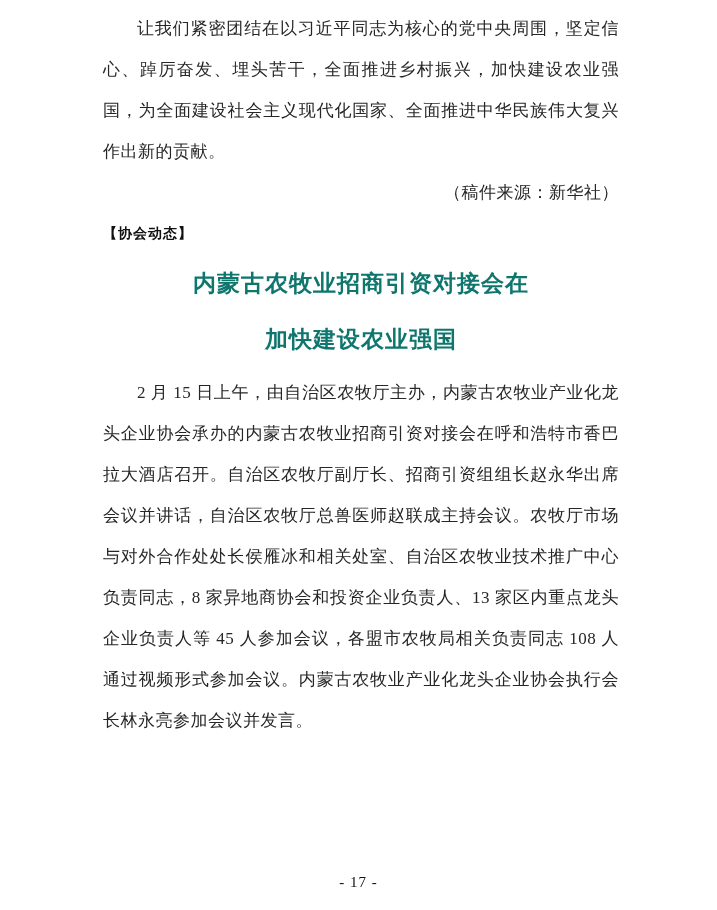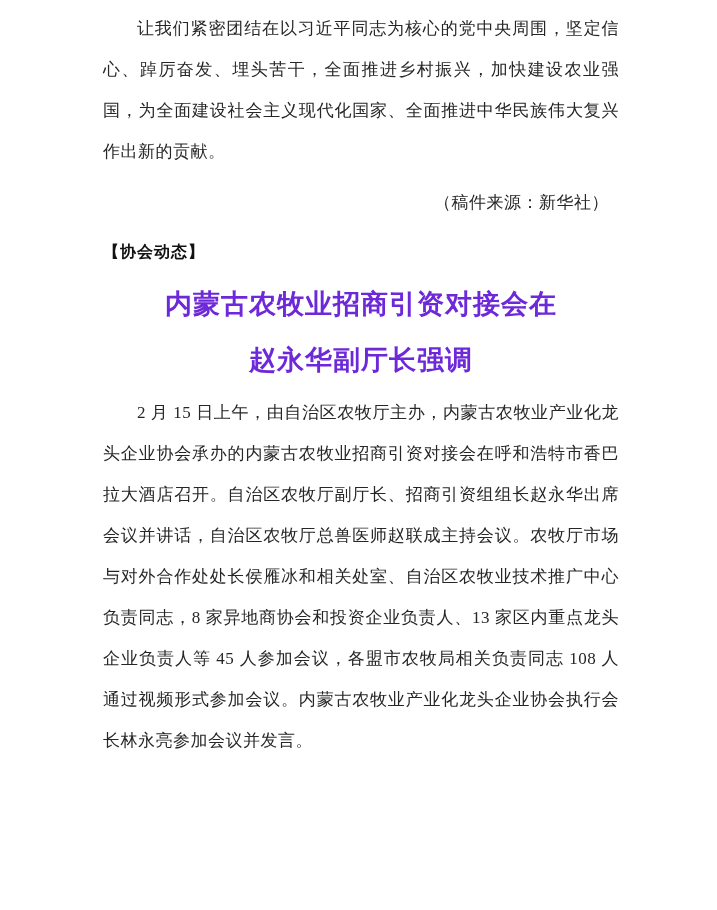--- a/index.html
+++ b/index.html
@@ -28,44 +28,44 @@
     line-height: 41px;
     letter-spacing: 0.5px;
     text-align: justify;
     text-justify: inter-ideograph;
     color: #262626;
   }
   .indent {
     text-indent: 2em;
   }
   .source-line {
-    margin: 10px;
+    margin: 0;
     font-size: 17px;
     line-height: 41px;
     letter-spacing: 0.5px;
     text-align: right;
     color: #262626;
   }
   .section-label {
-    font-family: Liberation Mono, monospace;
-    font-size: 16px;
+    font-family: Liberation Serif, serif;
+    font-size: 14px;
     font-weight: 600;
     line-height: 41px;
     letter-spacing: 1px;
     color: #111111;
   }
   .article-title {
     display: block;
     margin: 2px 0 4px 0;
-    font-size: 27px;
+    font-size: 23px;
     font-weight: bold;
     line-height: 56px;
     text-align: center;
     letter-spacing: 1px;
-    color: #6d28d9;
+    color: #0f766e;
   }
   .title-line {
     display: block;
   }
   .page-number {
     position: absolute;
     left: 0;
     right: 0;
     top: 874px;
     text-align: center;
@@ -82,21 +82,22 @@
   <div class="content">
 
     <p class="body-para indent">让我们紧密团结在以习近平同志为核心的党中央周围，坚定信心、踔厉奋发、埋头苦干，全面推进乡村振兴，加快建设农业强国，为全面建设社会主义现代化国家、全面推进中华民族伟大复兴作出新的贡献。</p>
 
     <p class="source-line">（稿件来源：新华社）</p>
 
     <div class="section-label">【协会动态】</div>
 
     <h1 class="article-title">
       <span class="title-line">内蒙古农牧业招商引资对接会在</span>
-      <span class="title-line">赵永华副厅长强调</span>
+      <span class="title-line">加快建设农业强国</span>
     </h1>
 
     <p class="body-para indent">2 月 15 日上午，由自治区农牧厅主办，内蒙古农牧业产业化龙头企业协会承办的内蒙古农牧业招商引资对接会在呼和浩特市香巴拉大酒店召开。自治区农牧厅副厅长、招商引资组组长赵永华出席会议并讲话，自治区农牧厅总兽医师赵联成主持会议。农牧厅市场与对外合作处处长侯雁冰和相关处室、自治区农牧业技术推广中心负责同志，8 家异地商协会和投资企业负责人、13 家区内重点龙头企业负责人等 45 人参加会议，各盟市农牧局相关负责同志 108 人通过视频形式参加会议。内蒙古农牧业产业化龙头企业协会执行会长林永亮参加会议并发言。</p>
 
 
   </div>
 
+  <div class="page-number">- 17 -</div>
 </div>
 
 </body></html>

